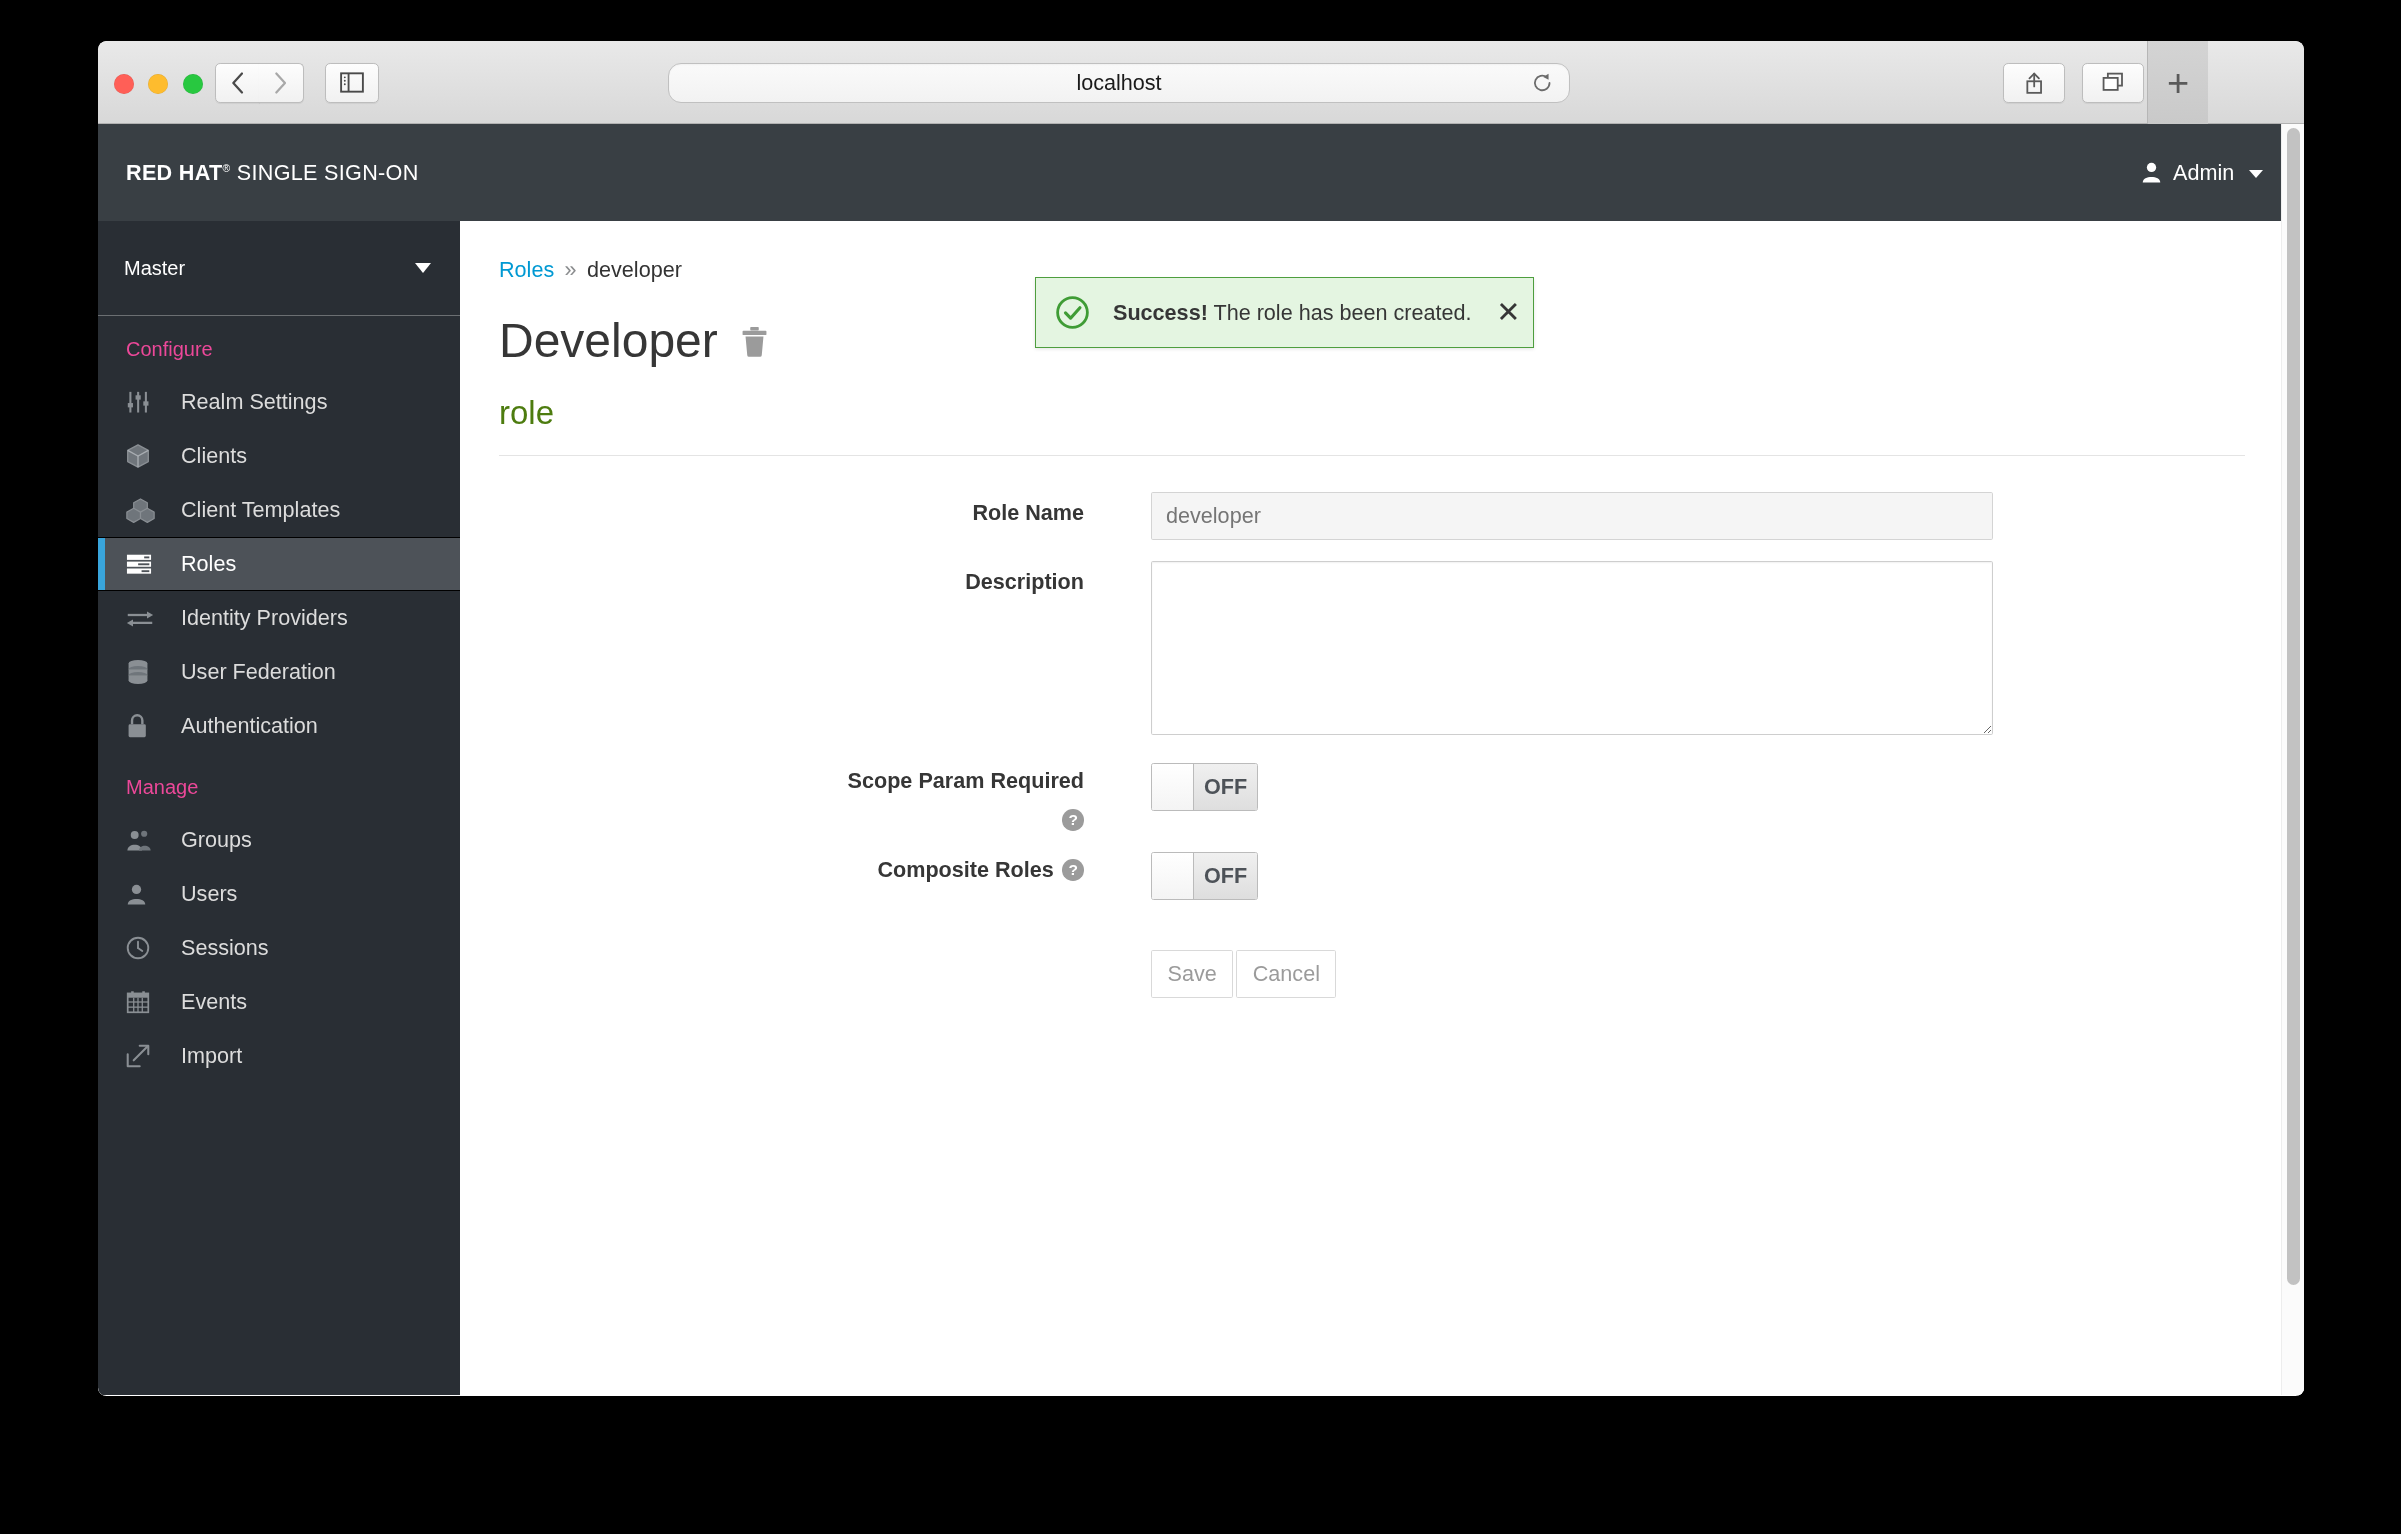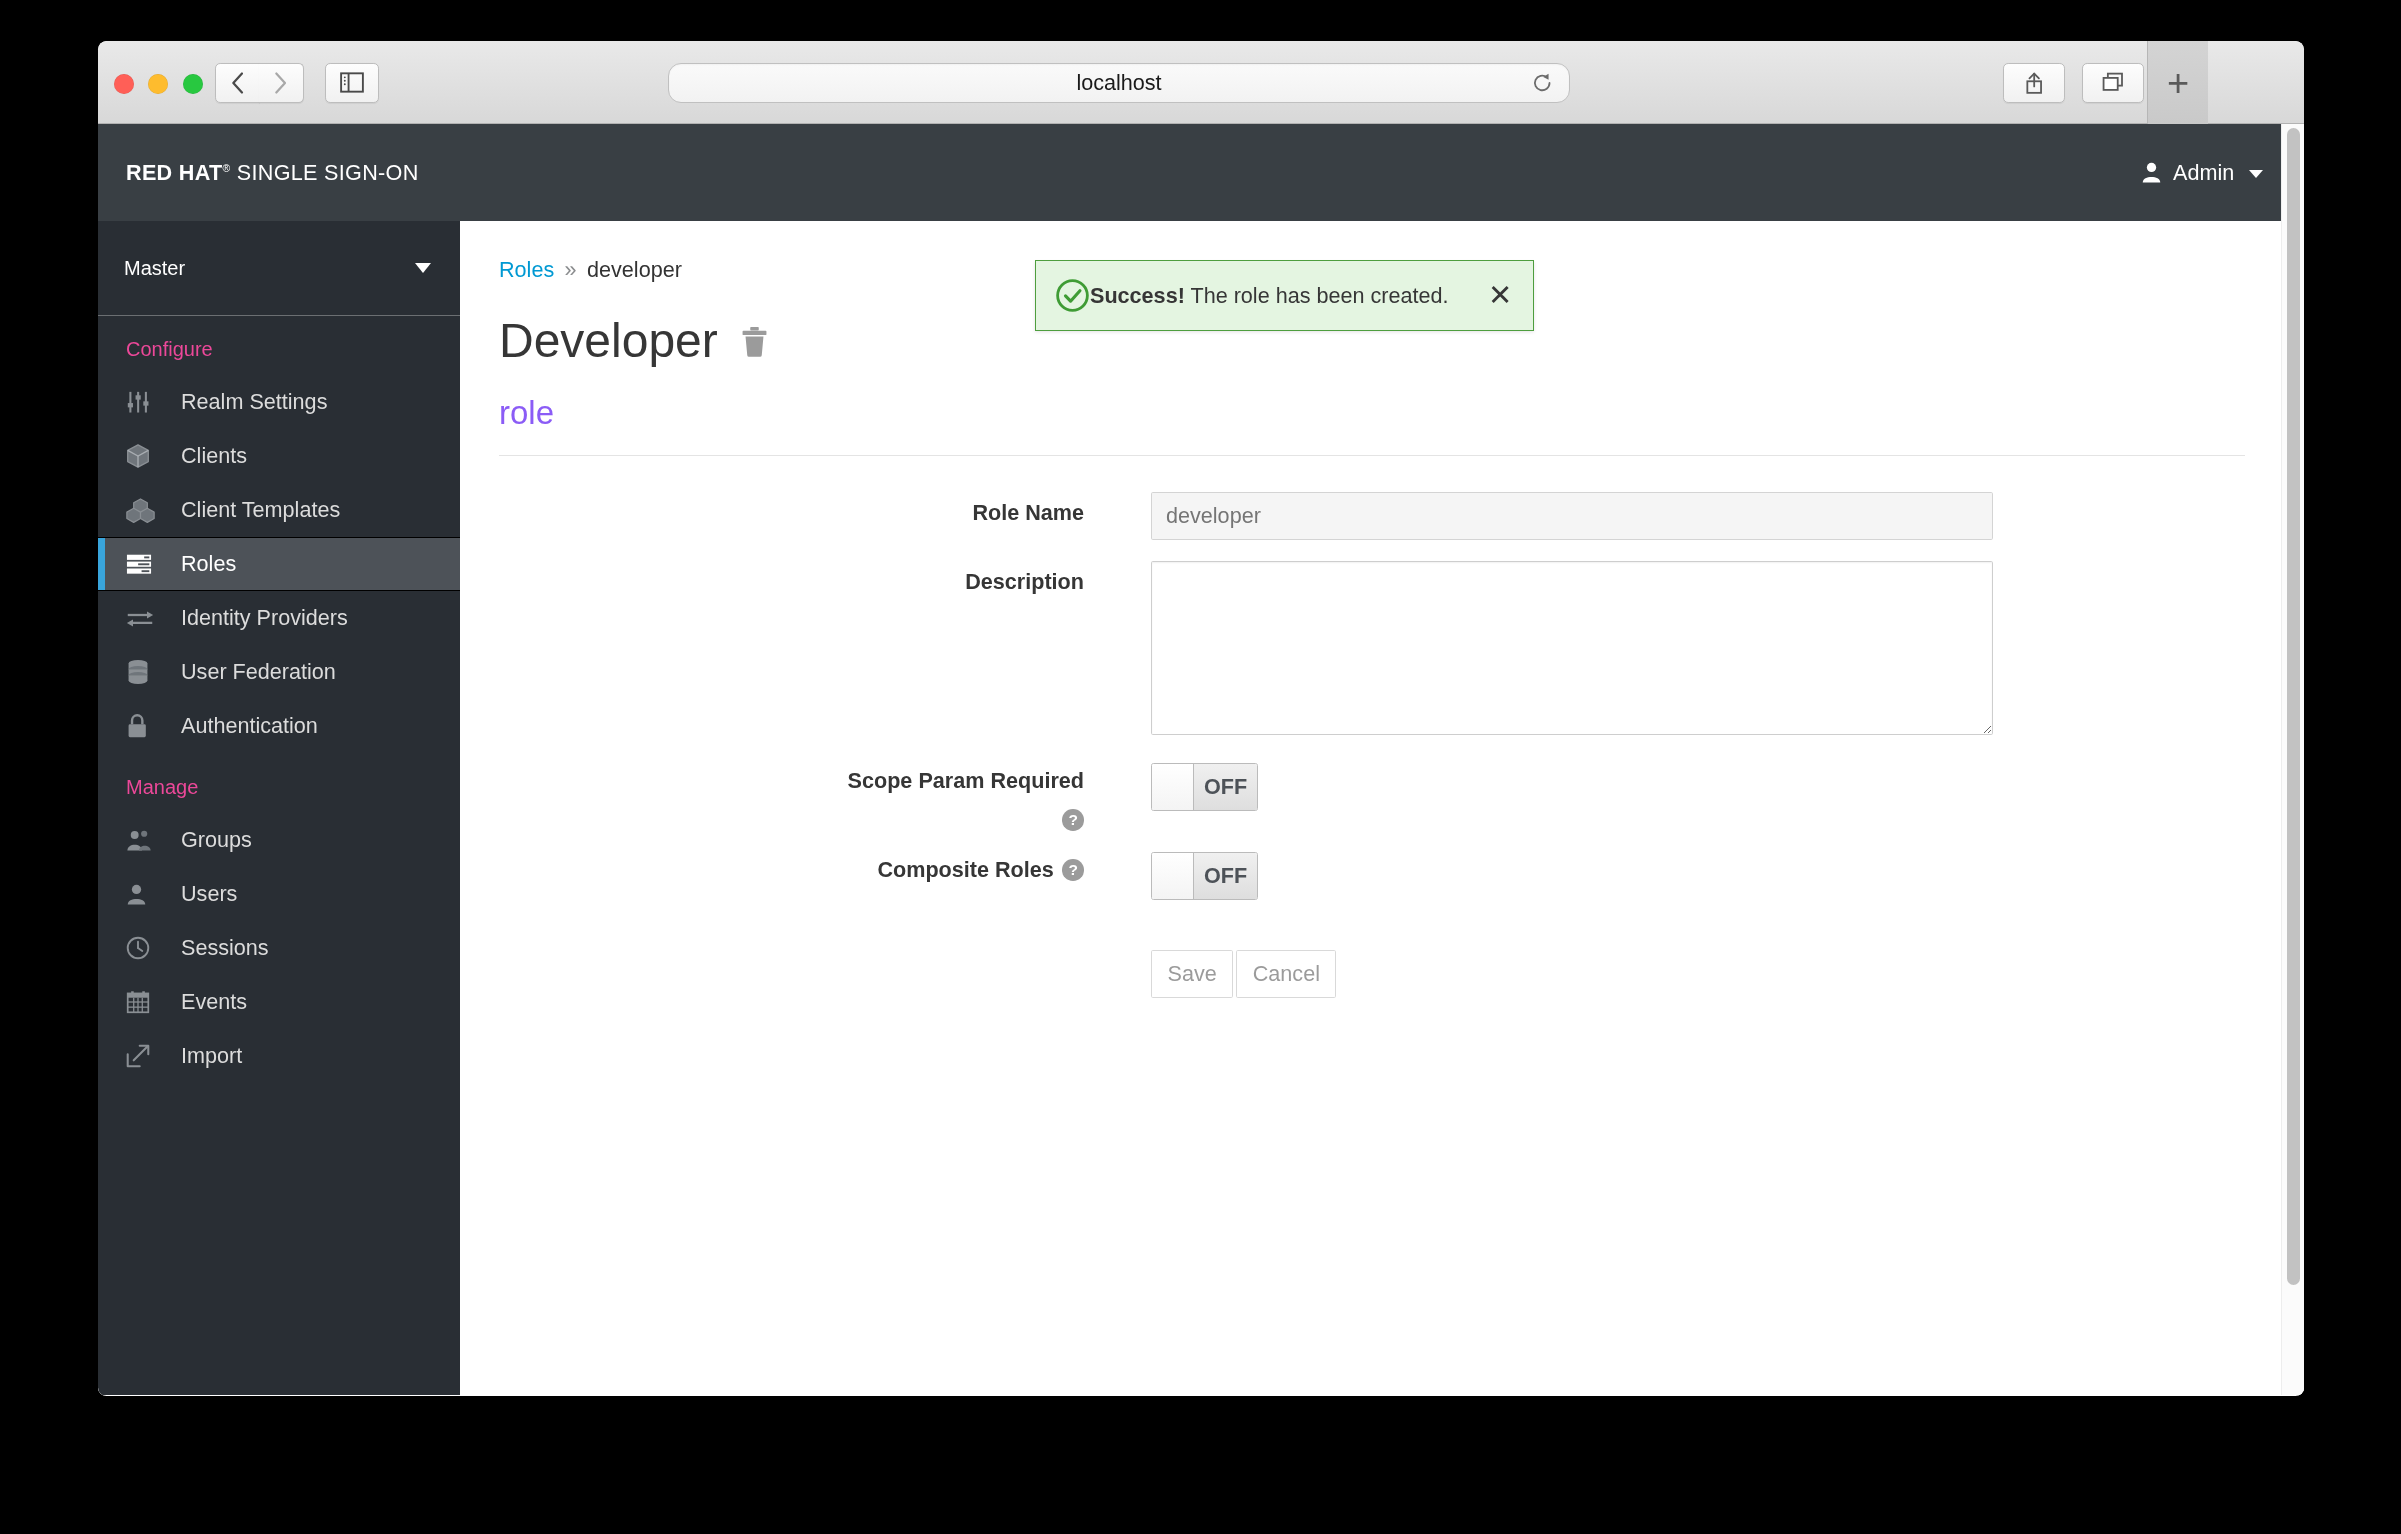--- a/index.html
+++ b/index.html
@@ -157,30 +157,30 @@
     border-right: 7.8px solid transparent;
     border-top: 8.6px solid #ffffff;
     margin-left: 3.5px;
     margin-top: 3.5px;
   }
 
   
   #success-alert {
     position: absolute;
     left: 937px;
-    top: 136px;
+    top: 153px;
     width: 499px;
     height: 71px;
     background: #e4f5e1;
     border: 0.9px solid #4e9e3e;
     box-sizing: border-box;
     display: flex;
     align-items: center;
     padding: 0 19px;
-    gap: 0;
+    gap: 23px;
     z-index: 20;
     box-shadow: 0 1.7px 3.5px rgba(0,0,0,0.10);
   }
   #alert-text {
     font-size: 21.6px;
     color: #363636;
     flex: 1;
     white-space: nowrap;
   }
   #alert-text .bold { font-weight: bold; }
@@ -296,21 +296,21 @@
   #page-title {
     font-size: 48px;
     font-weight: 300;
     color: #363636;
     line-height: 1.05;
   }
   #subheading {
     padding: 28px 0 0 39px;
     font-size: 33px;
     font-weight: 300;
-    color: #8b5cf6;
+    color: #4d7c0f;
   }
   #title-rule {
     margin: 22.4px 39px 0 39px;
     border-bottom: 0.9px solid #e4e4e4;
     width: 1746px;
   }
 
   
   #form {
     margin-top: 36px;

